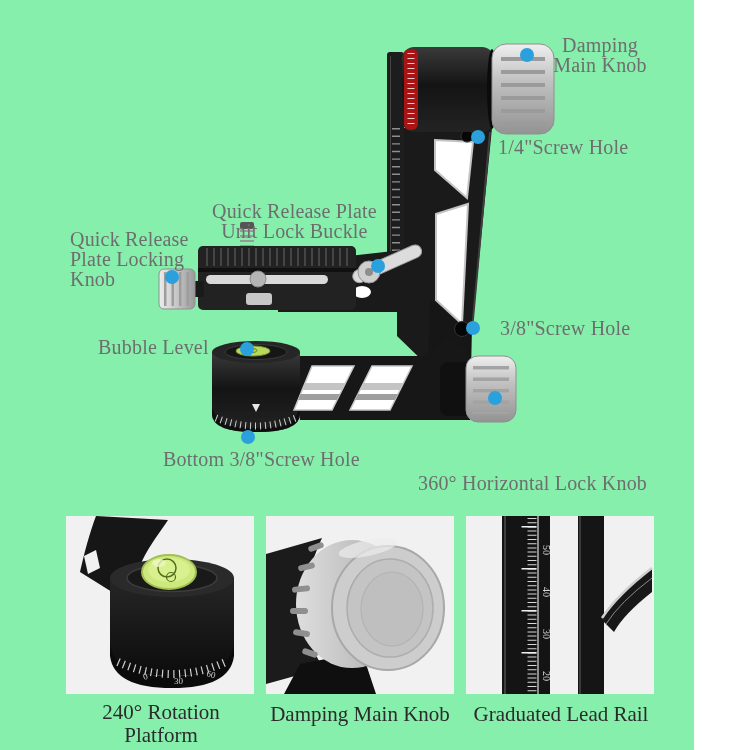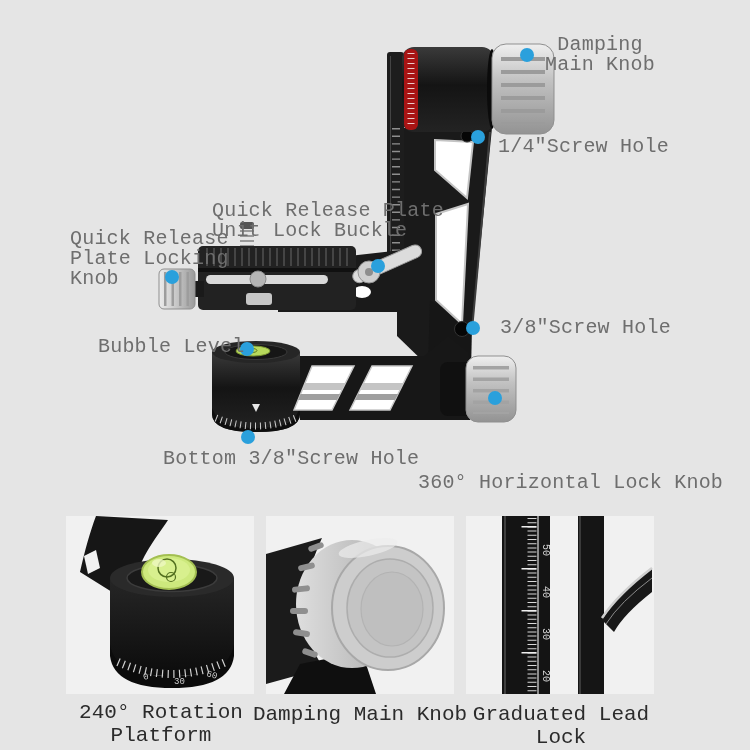--- a/index.html
+++ b/index.html
@@ -1,17 +1,17 @@
 <!DOCTYPE html>
 <html><head>
 <meta charset="utf-8">
 <style>
   html,body{margin:0;padding:0;background:#fff;}
-  #stage{position:relative;width:750px;height:750px;background:#e5e5e5;overflow:hidden;
-         font-family:Liberation Mono, monospace;}
+  #stage{position:relative;width:694px;height:750px;background:#86efac;overflow:hidden;
+         font-family:Liberation Serif, serif;}
   svg{display:block;}
   .label{position:absolute;color:#6e6e6e;font-size:20px;line-height:20px;
          white-space:pre-line;letter-spacing:0.2px;}
   .label.center{text-align:center;}
   .caption{position:absolute;color:#2b2b2b;font-size:21px;line-height:23px;
            text-align:center;white-space:pre-line;}
   figure.photo{position:absolute;margin:0;width:188px;height:178px;}
 </style>
 </head>
 <body>
@@ -139,21 +139,21 @@
       <circle cx="473" cy="328" r="7"></circle>
       <circle cx="247" cy="349" r="7"></circle>
       <circle cx="495" cy="398" r="7"></circle>
       <circle cx="248" cy="437" r="7"></circle>
     </g>
   </svg>
 
   <div class="label center" style="left:540px;top:35px;width:120px;">Damping
 Main Knob</div>
   <div class="label" style="left:498px;top:137px;">1/4"Screw Hole</div>
-  <div class="label" style="left:212px;top:201px;">Quick Release Plate
+  <div class="label" style="left:212px;top:201px;text-align:center;">Quick Release Plate
 Unit Lock Buckle</div>
   <div class="label" style="left:98px;top:337px;">Bubble Level</div>
   <div class="label" style="left:70px;top:229px;">Quick Release
 Plate Locking
 Knob</div>
   <div class="label" style="left:500px;top:318px;">3/8"Screw Hole</div>
   <div class="label" style="left:418px;top:429px;margin-top:44px;">360° Horizontal Lock Knob</div>
   <div class="label" style="left:163px;top:449px;">Bottom 3/8"Screw Hole</div>
 
   <figure class="photo" style="left:66px;top:516px;">
@@ -232,15 +232,15 @@
         <path d="M136,102 Q152,78 186,52" stroke="#cfcfcf" stroke-width="2.5" fill="none"></path>
         <path d="M140,108 Q154,86 186,62" stroke="#8a8a8a" stroke-width="1" fill="none"></path>
         <rect x="113" y="0" width="2" height="178" fill="#3a3a3a"></rect>
       </g>
     </svg>
   </figure>
 
   <div class="caption" style="left:66px;top:701px;width:190px;">240° Rotation
 Platform</div>
   <div class="caption" style="left:246px;top:703px;width:228px;">Damping Main Knob</div>
-  <div class="caption" style="left:450px;top:703px;width:222px;">Graduated Lead Lock</div>
+  <div class="caption" style="left:450px;top:703px;width:222px;">Graduated Lead Rail</div>
 
 </div>
 
 </body></html>

